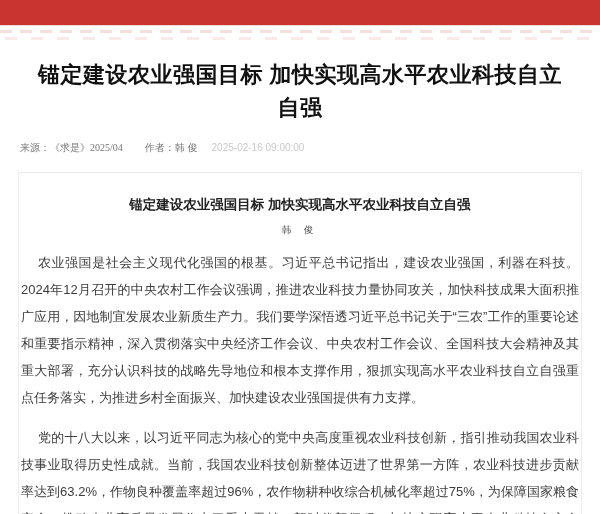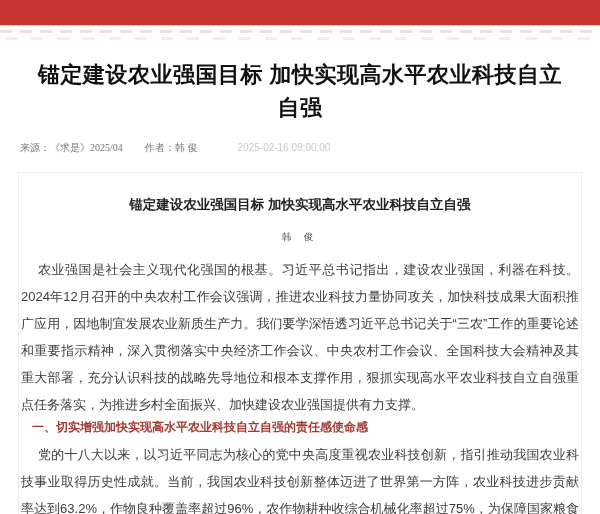--- a/index.html
+++ b/index.html
@@ -40,39 +40,39 @@
     letter-spacing: 0.5px;
   }
   .meta-row {
     margin: 17px 0 0 20px;
     font-size: 10px;
     line-height: 14px;
     color: #777777;
     white-space: nowrap;
   }
   .meta-row .meta-source { margin-right: 22px; font-family: Liberation Serif, serif; }
-  .meta-row .meta-author { margin-right: 40px; }
+  .meta-row .meta-author { margin-right: 14px; }
   .meta-row .meta-timestamp { color: var(--timestamp, #c9c9c9); }
   .article-panel {
     margin: 17px 18px 0;
     border: 1px solid #ececec;
     background: #ffffff;
     padding: 14px 2px 60px;
     min-height: 400px;
   }
   h2.article-title {
     margin: 8px 10px 0;
     font-size: 13.5px;
     line-height: 20px;
     font-weight: bold;
     text-align: center;
     color: #222222;
   }
   .article-author {
-    margin-top: 15px;
+    margin-top: 8px;
     font-size: 9.5px;
     line-height: 13px;
     text-align: center;
     color: #444444;
     letter-spacing: 5px;
   }
   p.body-para {
     margin: 13px 0 0;
     font-size: 13px;
     line-height: 27px;
@@ -98,15 +98,14 @@
 <h1 class="page-title">锚定建设农业强国目标 加快实现高水平农业科技自立自强</h1>
 
 <div class="meta-row">
   <span class="meta-source">来源：《求是》2025/04</span><span class="meta-author">作者：韩 俊</span><span class="meta-timestamp">2025-02-16 09:00:00</span>
 </div>
 
 <div class="article-panel">
   <h2 class="article-title">锚定建设农业强国目标 加快实现高水平农业科技自立自强</h2>
   <div class="article-author">韩 俊</div>
   <p class="body-para">农业强国是社会主义现代化强国的根基。习近平总书记指出，建设农业强国，利器在科技。2024年12月召开的中央农村工作会议强调，推进农业科技力量协同攻关，加快科技成果大面积推广应用，因地制宜发展农业新质生产力。我们要学深悟透习近平总书记关于“三农”工作的重要论述和重要指示精神，深入贯彻落实中央经济工作会议、中央农村工作会议、全国科技大会精神及其重大部署，充分认识科技的战略先导地位和根本支撑作用，狠抓实现高水平农业科技自立自强重点任务落实，为推进乡村全面振兴、加快建设农业强国提供有力支撑。</p>
-  <h3 class="section-heading">一、切实增强加快实现高水平农业科技自立自强的责任感使命感</h3>
   <p class="body-para">党的十八大以来，以习近平同志为核心的党中央高度重视农业科技创新，指引推动我国农业科技事业取得历史性成就。当前，我国农业科技创新整体迈进了世界第一方阵，农业科技进步贡献率达到63.2%，作物良种覆盖率超过96%，农作物耕种收综合机械化率超过75%，为保障国家粮食安全、推动农业高质量发展作出了重大贡献。新时代新征程，加快实现高水平农业科技自立自强，责任使命更加重大，任务更加艰巨。</p>
 </div>
 
 </body></html>

